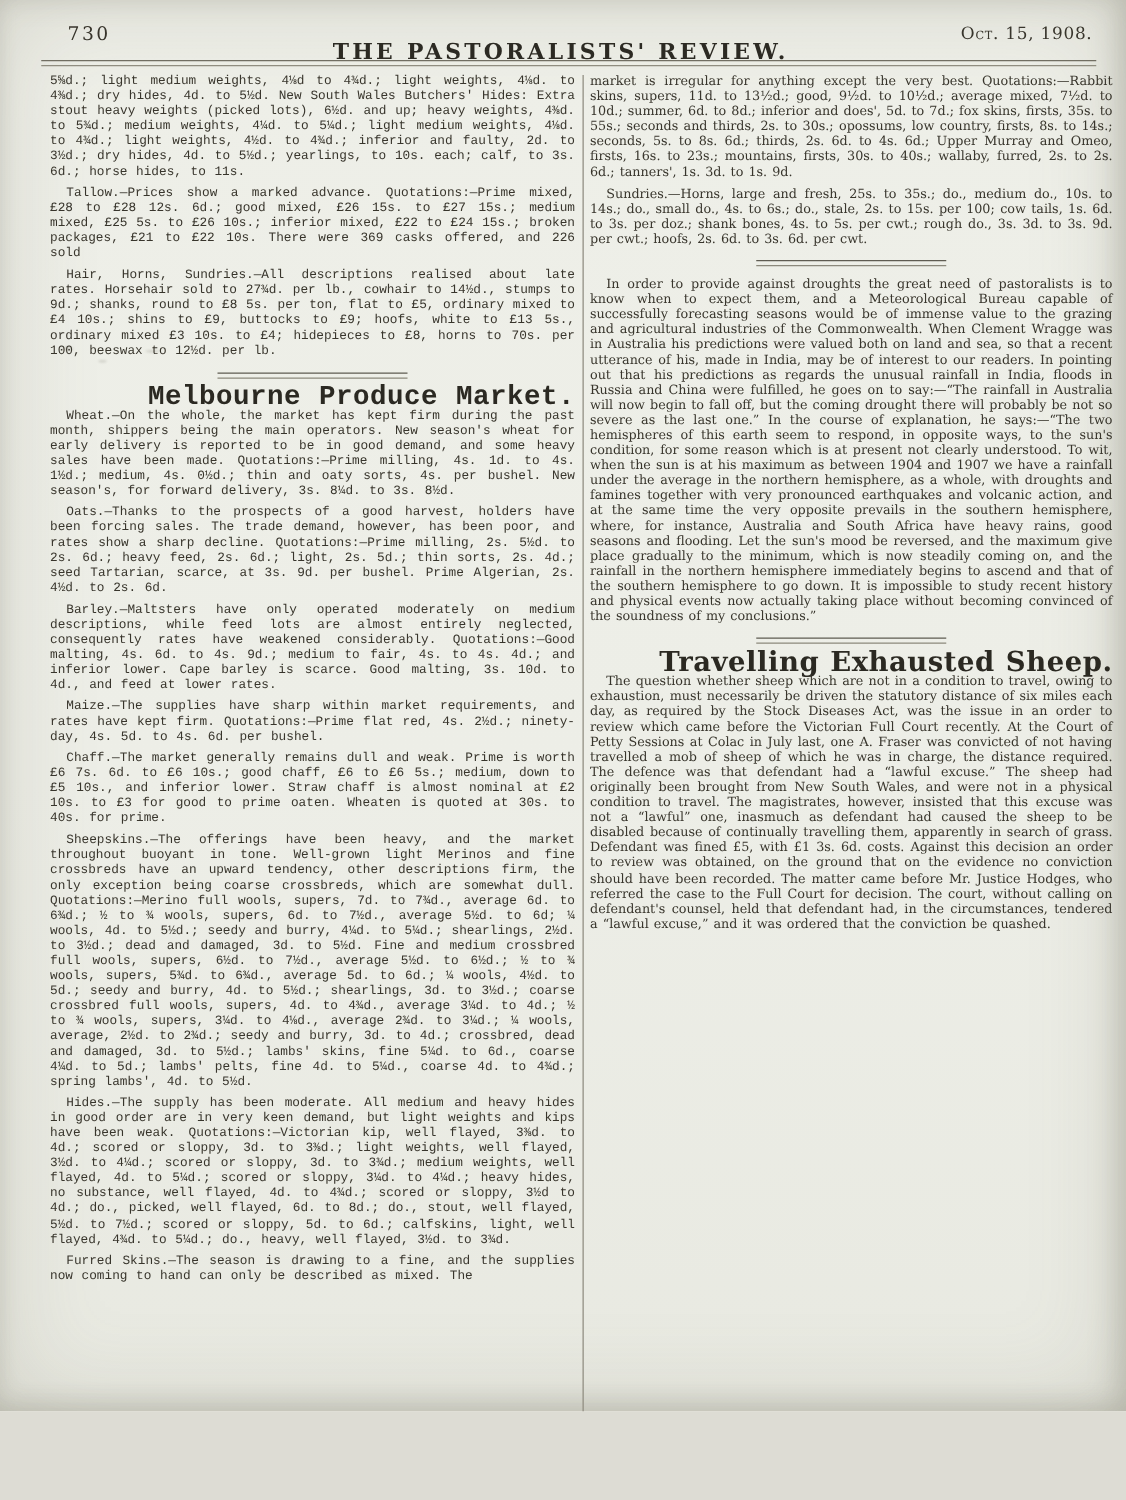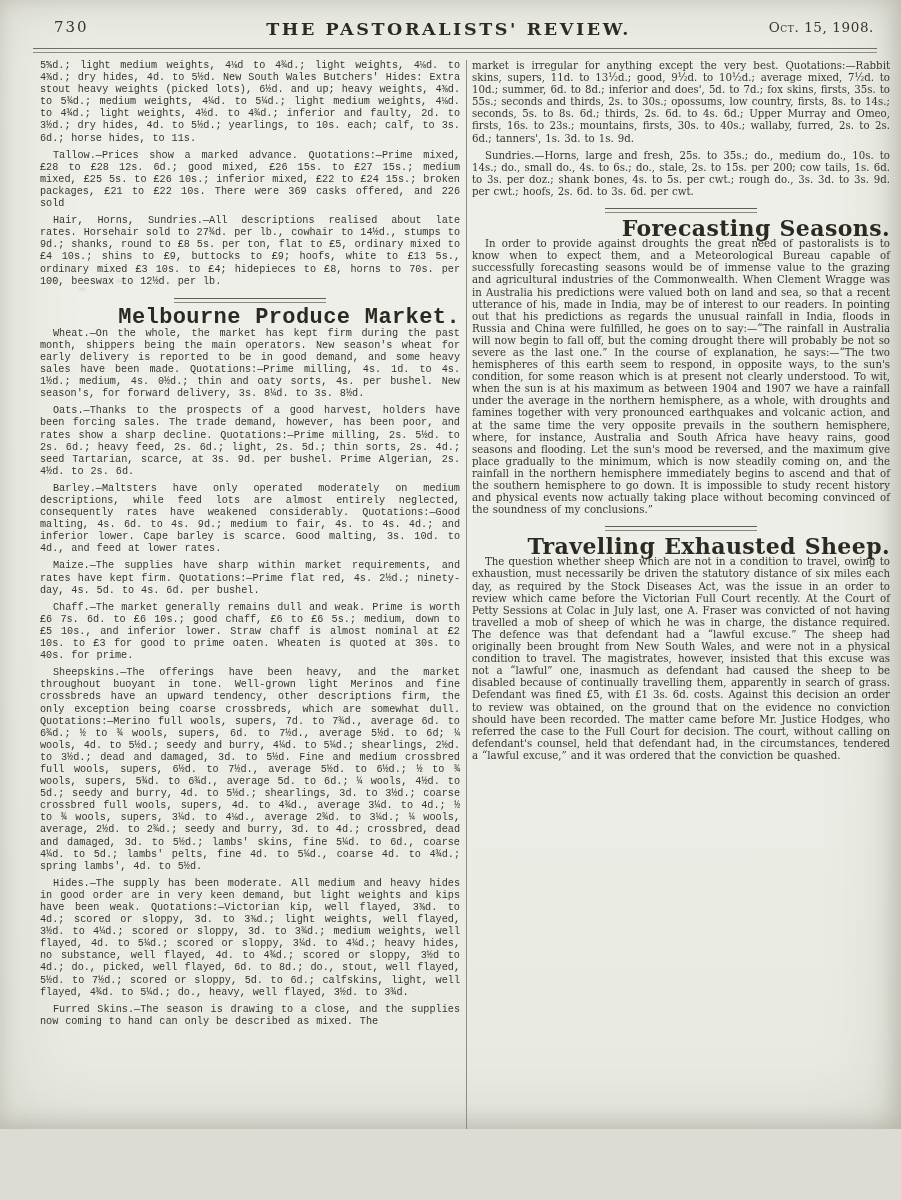--- a/index.html
+++ b/index.html
@@ -13,21 +13,21 @@
   .page {
     position:relative; width:901px; height:1129px;
     background:linear-gradient(180deg,#eeefe8 0%, #edeee7 55%, #e8e9e1 100%);
     box-shadow:inset 0 0 80px rgba(115,110,90,0.20), inset -10px 0 22px rgba(100,98,85,0.18), inset 0 -8px 18px rgba(100,98,85,0.12);
     overflow:hidden;
   }
   
   .masthead { position:absolute; top:15px; left:0; right:0; height:32px; }
   .page-num { position:absolute; left:54px; top:3px; font-size:15px; letter-spacing:2px; }
   .journal-title {
-    position:absolute; left:0; right:4px; top:0; margin:4px;
+    position:absolute; left:0; right:4px; top:0; margin:17px;
     text-align:center; font-size:17.5px; font-weight:bold; letter-spacing:2.6px;
     color:#2c2a23;
   }
   .issue-date { position:absolute; right:27px; top:4px; font-size:13.5px; font-variant:small-caps; letter-spacing:0.6px; }
   .masthead-rule {
     position:absolute; top:48px; left:33px; right:24px; height:3px;
     border-top:1px solid #716e62; border-bottom:1px solid #908d80;
   }
   
   .columns { position:absolute; top:60px; left:0; right:0; bottom:0; }
@@ -81,32 +81,31 @@
 
       <h2 class="article-title">Melbourne Produce Market.</h2>
 
       <p>Wheat.—On the whole, the market has kept firm during the past month, shippers being the main operators. New season's wheat for early delivery is reported to be in good demand, and some heavy sales have been made. Quotations:—Prime milling, 4s. 1d. to 4s. 1½d.; medium, 4s. 0½d.; thin and oaty sorts, 4s. per bushel. New season's, for forward delivery, 3s. 8¼d. to 3s. 8½d.</p>
       <p>Oats.—Thanks to the prospects of a good harvest, holders have been forcing sales. The trade demand, however, has been poor, and rates show a sharp decline. Quotations:—Prime milling, 2s. 5½d. to 2s. 6d.; heavy feed, 2s. 6d.; light, 2s. 5d.; thin sorts, 2s. 4d.; seed Tartarian, scarce, at 3s. 9d. per bushel. Prime Algerian, 2s. 4½d. to 2s. 6d.</p>
       <p>Barley.—Maltsters have only operated moderately on medium descriptions, while feed lots are almost entirely neglected, consequently rates have weakened considerably. Quotations:—Good malting, 4s. 6d. to 4s. 9d.; medium to fair, 4s. to 4s. 4d.; and inferior lower. Cape barley is scarce. Good malting, 3s. 10d. to 4d., and feed at lower rates.</p>
       <p>Maize.—The supplies have sharp within market requirements, and rates have kept firm. Quotations:—Prime flat red, 4s. 2½d.; ninety-day, 4s. 5d. to 4s. 6d. per bushel.</p>
       <p>Chaff.—The market generally remains dull and weak. Prime is worth £6 7s. 6d. to £6 10s.; good chaff, £6 to £6 5s.; medium, down to £5 10s., and inferior lower. Straw chaff is almost nominal at £2 10s. to £3 for good to prime oaten. Wheaten is quoted at 30s. to 40s. for prime.</p>
       <p>Sheepskins.—The offerings have been heavy, and the market throughout buoyant in tone. Well-grown light Merinos and fine crossbreds have an upward tendency, other descriptions firm, the only exception being coarse crossbreds, which are somewhat dull. Quotations:—Merino full wools, supers, 7d. to 7¾d., average 6d. to 6¾d.; ½ to ¾ wools, supers, 6d. to 7½d., average 5½d. to 6d; ¼ wools, 4d. to 5½d.; seedy and burry, 4¼d. to 5¼d.; shearlings, 2½d. to 3½d.; dead and damaged, 3d. to 5½d. Fine and medium crossbred full wools, supers, 6½d. to 7½d., average 5½d. to 6½d.; ½ to ¾ wools, supers, 5¾d. to 6¾d., average 5d. to 6d.; ¼ wools, 4½d. to 5d.; seedy and burry, 4d. to 5½d.; shearlings, 3d. to 3½d.; coarse crossbred full wools, supers, 4d. to 4¾d., average 3¼d. to 4d.; ½ to ¾ wools, supers, 3¼d. to 4⅛d., average 2¾d. to 3¼d.; ¼ wools, average, 2½d. to 2¾d.; seedy and burry, 3d. to 4d.; crossbred, dead and damaged, 3d. to 5½d.; lambs' skins, fine 5¼d. to 6d., coarse 4¼d. to 5d.; lambs' pelts, fine 4d. to 5¼d., coarse 4d. to 4¾d.; spring lambs', 4d. to 5½d.</p>
       <p>Hides.—The supply has been moderate. All medium and heavy hides in good order are in very keen demand, but light weights and kips have been weak. Quotations:—Victorian kip, well flayed, 3⅜d. to 4d.; scored or sloppy, 3d. to 3⅜d.; light weights, well flayed, 3½d. to 4¼d.; scored or sloppy, 3d. to 3¾d.; medium weights, well flayed, 4d. to 5¼d.; scored or sloppy, 3¼d. to 4¼d.; heavy hides, no substance, well flayed, 4d. to 4¾d.; scored or sloppy, 3½d to 4d.; do., picked, well flayed, 6d. to 8d.; do., stout, well flayed, 5½d. to 7½d.; scored or sloppy, 5d. to 6d.; calfskins, light, well flayed, 4¾d. to 5¼d.; do., heavy, well flayed, 3½d. to 3¾d.</p>
-      <p>Furred Skins.—The season is drawing to a close, and the supplies now coming to hand can only be described as mixed. The</p>
+      <p>Furred Skins.—The season is drawing to a fine, and the supplies now coming to hand can only be described as mixed. The</p>
     </div>
 
     <div class="col-divider"></div>
 
     <div class="col col-right">
       <p class="cont">market is irregular for anything except the very best. Quotations:—Rabbit skins, supers, 11d. to 13½d.; good, 9½d. to 10½d.; average mixed, 7½d. to 10d.; summer, 6d. to 8d.; inferior and does', 5d. to 7d.; fox skins, firsts, 35s. to 55s.; seconds and thirds, 2s. to 30s.; opossums, low country, firsts, 8s. to 14s.; seconds, 5s. to 8s. 6d.; thirds, 2s. 6d. to 4s. 6d.; Upper Murray and Omeo, firsts, 16s. to 23s.; mountains, firsts, 30s. to 40s.; wallaby, furred, 2s. to 2s. 6d.; tanners', 1s. 3d. to 1s. 9d.</p>
-      <p>Sundries.—Horns, large and fresh, 25s. to 35s.; do., medium do., 10s. to 14s.; do., small do., 4s. to 6s.; do., stale, 2s. to 15s. per 200; cow tails, 1s. 6d. to 3s. per doz.; shank bones, 4s. to 5s. per cwt.; rough do., 3s. 3d. to 3s. 9d. per cwt.; hoofs, 2s. 6d. to 3s. 6d. per cwt.</p>
+      <p>Sundries.—Horns, large and fresh, 25s. to 35s.; do., medium do., 10s. to 14s.; do., small do., 4s. to 6s.; do., stale, 2s. to 15s. per 100; cow tails, 1s. 6d. to 3s. per doz.; shank bones, 4s. to 5s. per cwt.; rough do., 3s. 3d. to 3s. 9d. per cwt.; hoofs, 2s. 6d. to 3s. 6d. per cwt.</p>
 
       <div class="rule-short"></div>
 
-      <h2 class="article-title">Forecasting Seasons.</h2>
       <p>In order to provide against droughts the great need of pastoralists is to know when to expect them, and a Meteorological Bureau capable of successfully forecasting seasons would be of immense value to the grazing and agricultural industries of the Commonwealth.  When Clement Wragge was in Australia his predictions were valued both on land and sea, so that a recent utterance of his, made in India, may be of interest to our readers.  In pointing out that his predictions as regards the unusual rainfall in India, floods in Russia and China were fulfilled, he goes on to say:—“The rainfall in Australia will now begin to fall off, but the coming drought there will probably be not so severe as the last one.”  In the course of explanation, he says:—“The two hemispheres of this earth seem to respond, in opposite ways, to the sun's condition, for some reason which is at present not clearly understood.  To wit, when the sun is at his maximum as between 1904 and 1907 we have a rainfall under the average in the northern hemisphere, as a whole, with droughts and famines together with very pronounced earthquakes and volcanic action, and at the same time the very opposite prevails in the southern hemisphere, where, for instance, Australia and South Africa have heavy rains, good seasons and flooding.  Let the sun's mood be reversed, and the maximum give place gradually to the minimum, which is now steadily coming on, and the rainfall in the northern hemisphere immediately begins to ascend and that of the southern hemisphere to go down.  It is impossible to study recent history and physical events now actually taking place without becoming convinced of the soundness of my conclusions.”</p>
 
       <div class="rule-short"></div>
 
       <h2 class="article-title">Travelling Exhausted Sheep.</h2>
       <p>The question whether sheep which are not in a condition to travel, owing to exhaustion, must necessarily be driven the statutory distance of six miles each day, as required by the Stock Diseases Act, was the issue in an order to review which came before the Victorian Full Court recently. At the Court of Petty Sessions at Colac in July last, one A. Fraser was convicted of not having travelled a mob of sheep of which he was in charge, the distance required.  The defence was that defendant had a “lawful excuse.”  The sheep had originally been brought from New South Wales, and were not in a physical condition to travel.  The magistrates, however, insisted that this excuse was not a “lawful” one, inasmuch as defendant had caused the sheep to be disabled because of continually travelling them, apparently in search of grass.  Defendant was fined £5, with £1 3s. 6d. costs.  Against this decision an order to review was obtained, on the ground that on the evidence no conviction should have been recorded.  The matter came before Mr. Justice Hodges, who referred the case to the Full Court for decision.  The court, without calling on defendant's counsel, held that defendant had, in the circumstances, tendered a “lawful excuse,” and it was ordered that the conviction be quashed.</p>
     </div>
 
   </div>
 </div>

